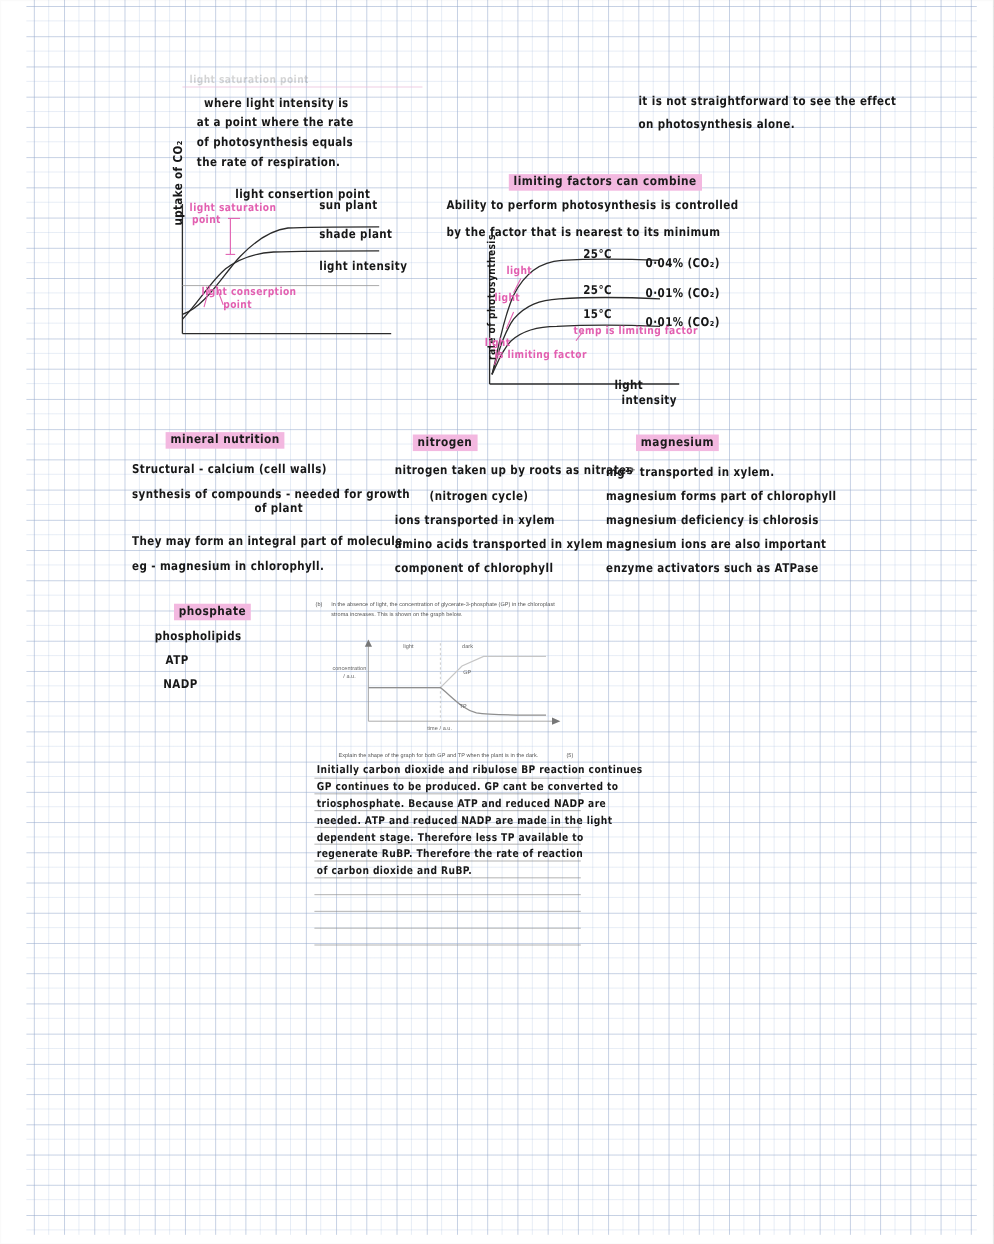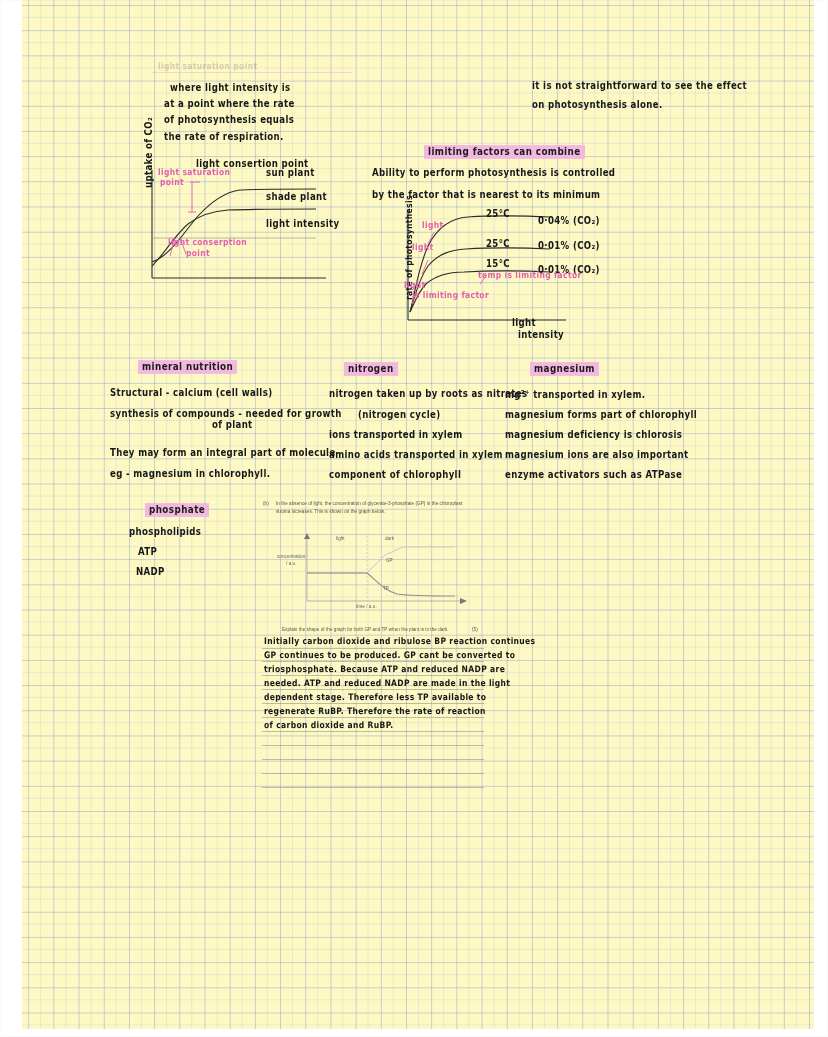--- a/index.html
+++ b/index.html
@@ -1,18 +1,18 @@
 <!DOCTYPE html>
 <html><head>
 <meta charset="utf-8">
 <style>
   html,body{margin:0;padding:0;background:#c9c9c9;}
   body{font-family:"DejaVu Sans",sans-serif;}
   .page{
-    position:relative;width:828px;height:1037px;background:#fef9c3;overflow:hidden;
+    position:relative;width:828px;height:1037px;background:#ffffff;overflow:hidden;
     box-sizing:border-box;
   }
   
   .grid{
     position:absolute;left:0;top:0;right:0;bottom:0;
     background-image:
       linear-gradient(to right, rgba(150,170,205,.55) 1px, transparent 1px),
       linear-gradient(to bottom, rgba(150,170,205,.55) 1px, transparent 1px),
       linear-gradient(to right, rgba(175,195,225,.30) 1px, transparent 1px),
       linear-gradient(to bottom, rgba(175,195,225,.30) 1px, transparent 1px);

